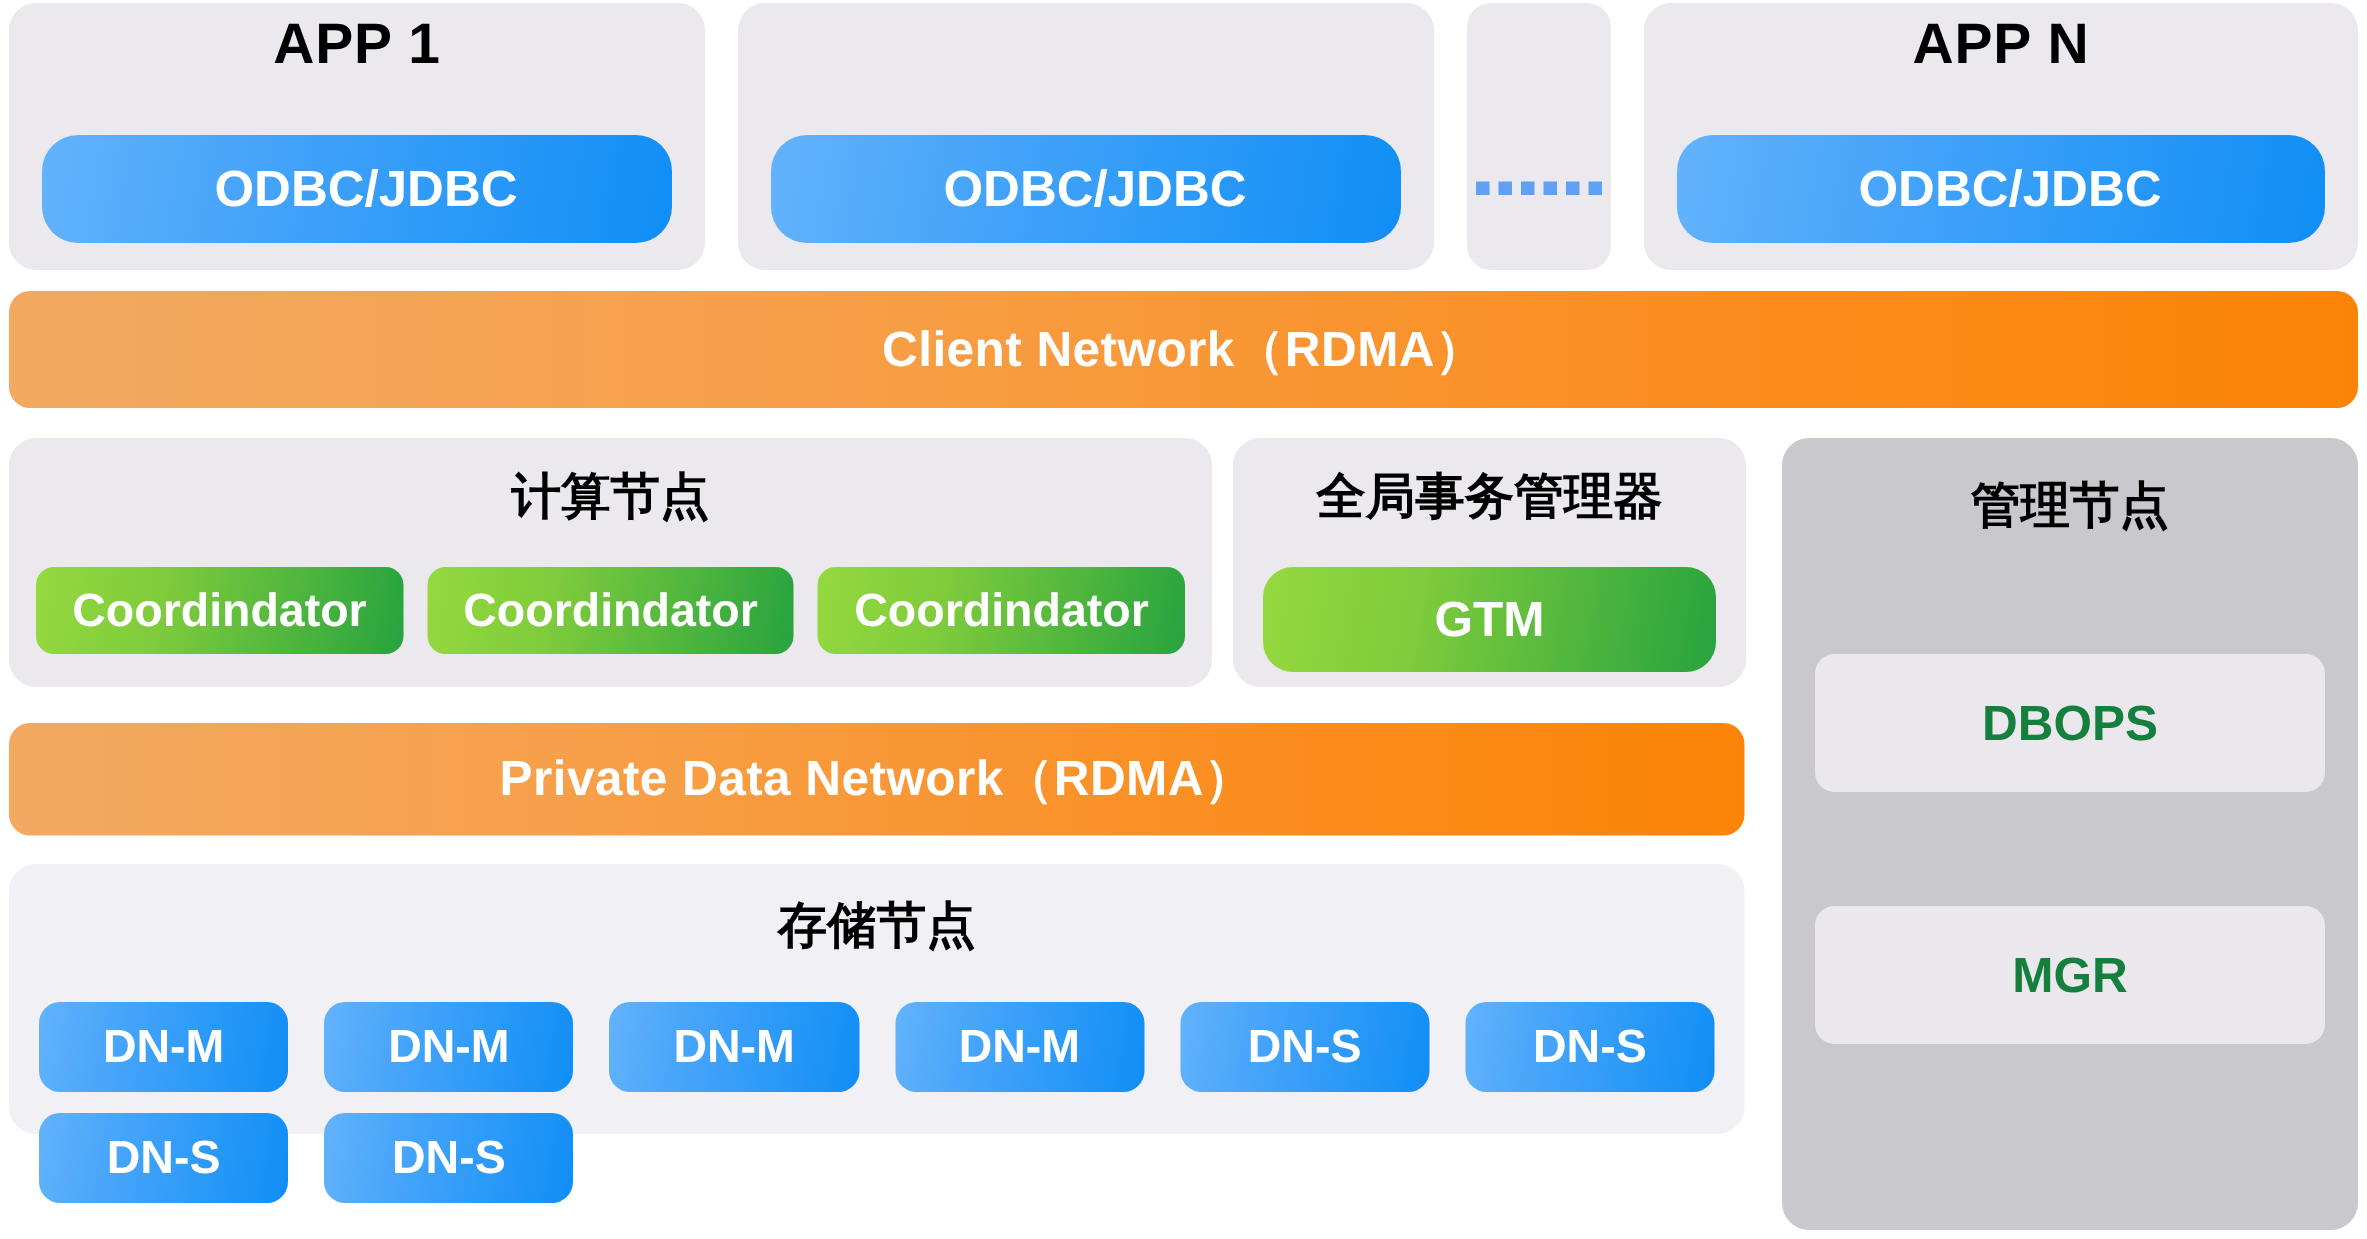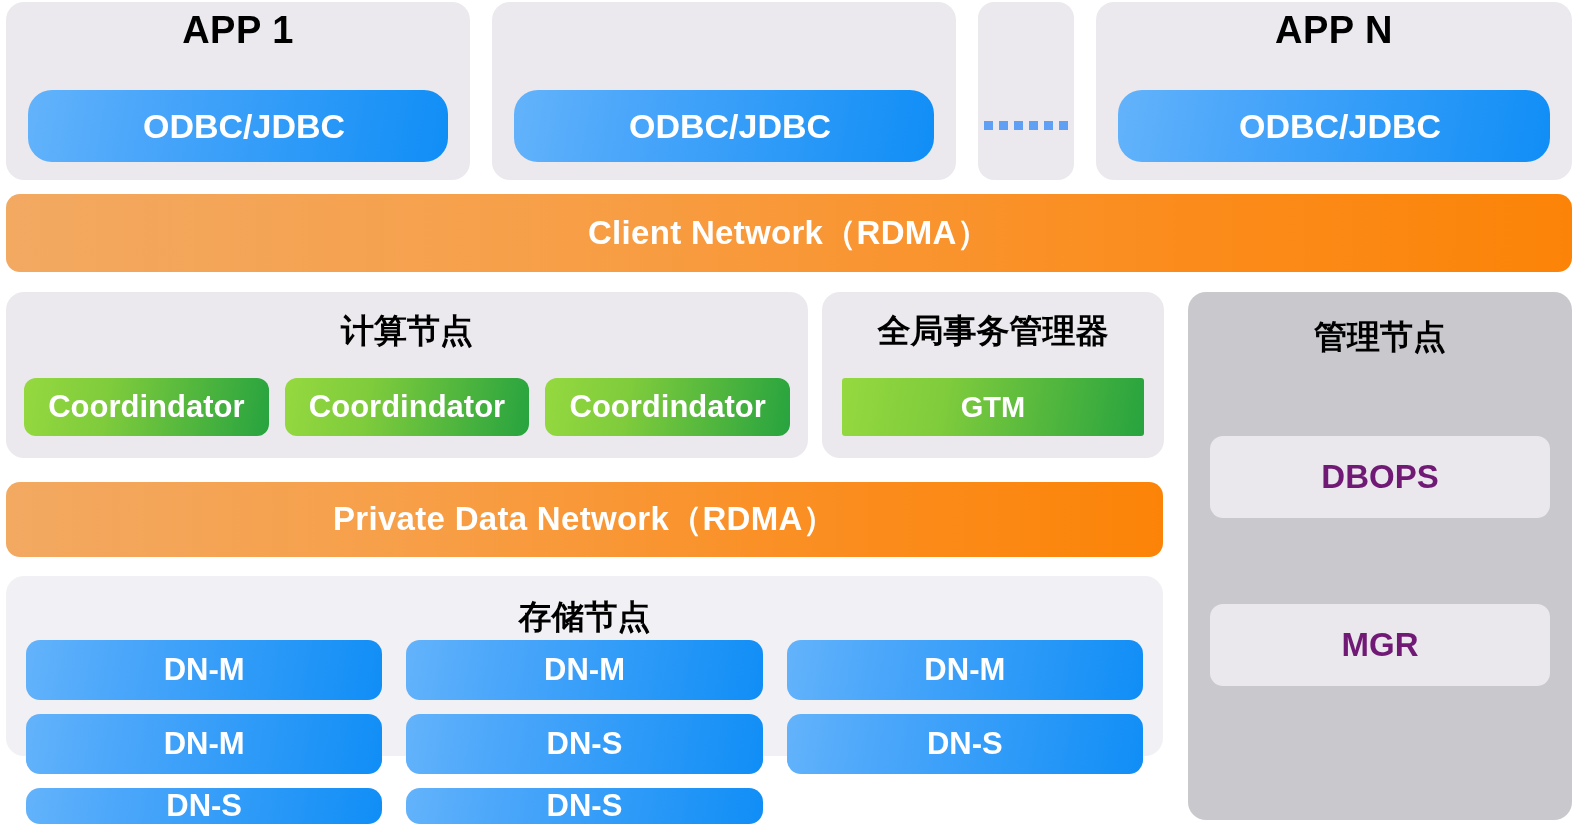--- a/index.html
+++ b/index.html
@@ -141,57 +141,57 @@
     font-weight: bold;
     font-size: 31px;
     white-space: nowrap;
     background: linear-gradient(100deg, #95d93f 0%, #7ecb3c 35%, #27a33f 100%);
   }
 
   
   #gtm-panel { left: 822px; top: 292px; width: 342px; height: 166px; }
   #gtm-panel .panel-title { top: 22px; font-size: 33px; }
   #gtm-pill {
-    left: 20px; right: 20px; top: 86px; height: 58px;
-    border-radius: 3px;
-    font-size: 29px;
+    left: 20px; right: 20px; top: 86px; height: 70px;
+    border-radius: 20px;
+    font-size: 33px;
     background: linear-gradient(100deg, #95d93f 0%, #7ecb3c 35%, #27a33f 100%);
   }
 
   
   #mgmt-panel { left: 1188px; top: 292px; width: 384px; height: 528px; }
   #mgmt-panel .panel-title { top: 28px; font-size: 33px; }
   .mgmt-box {
     position: absolute;
     left: 22px;
     right: 22px;
-    height: 82px;
+    height: 92px;
     border-radius: 13px;
     background: #eae8ed;
     display: flex;
     align-items: center;
     justify-content: center;
-    color: #701a75;
+    color: #15803d;
     font-weight: bold;
     font-size: 33px;
     white-space: nowrap;
   }
   #mgmt-dbops { top: 144px; }
   #mgmt-mgr { top: 312px; }
 
   
   #storage-panel { left: 6px; top: 576px; width: 1157px; height: 180px; }
   #storage-panel .panel-title { top: 24px; font-size: 33px; }
   .dn-grid {
     position: absolute;
     left: 20px;
     right: 20px;
-    top: 64px;
+    top: 92px;
     display: grid;
-    grid-template-columns: repeat(3, 1fr);
+    grid-template-columns: repeat(6, 1fr);
     grid-template-rows: repeat(2, 60px);
     column-gap: 24px;
     row-gap: 14px;
   }
   .dn {
     display: flex;
     align-items: center;
     justify-content: center;
     border-radius: 14px;
     color: #ffffff;

